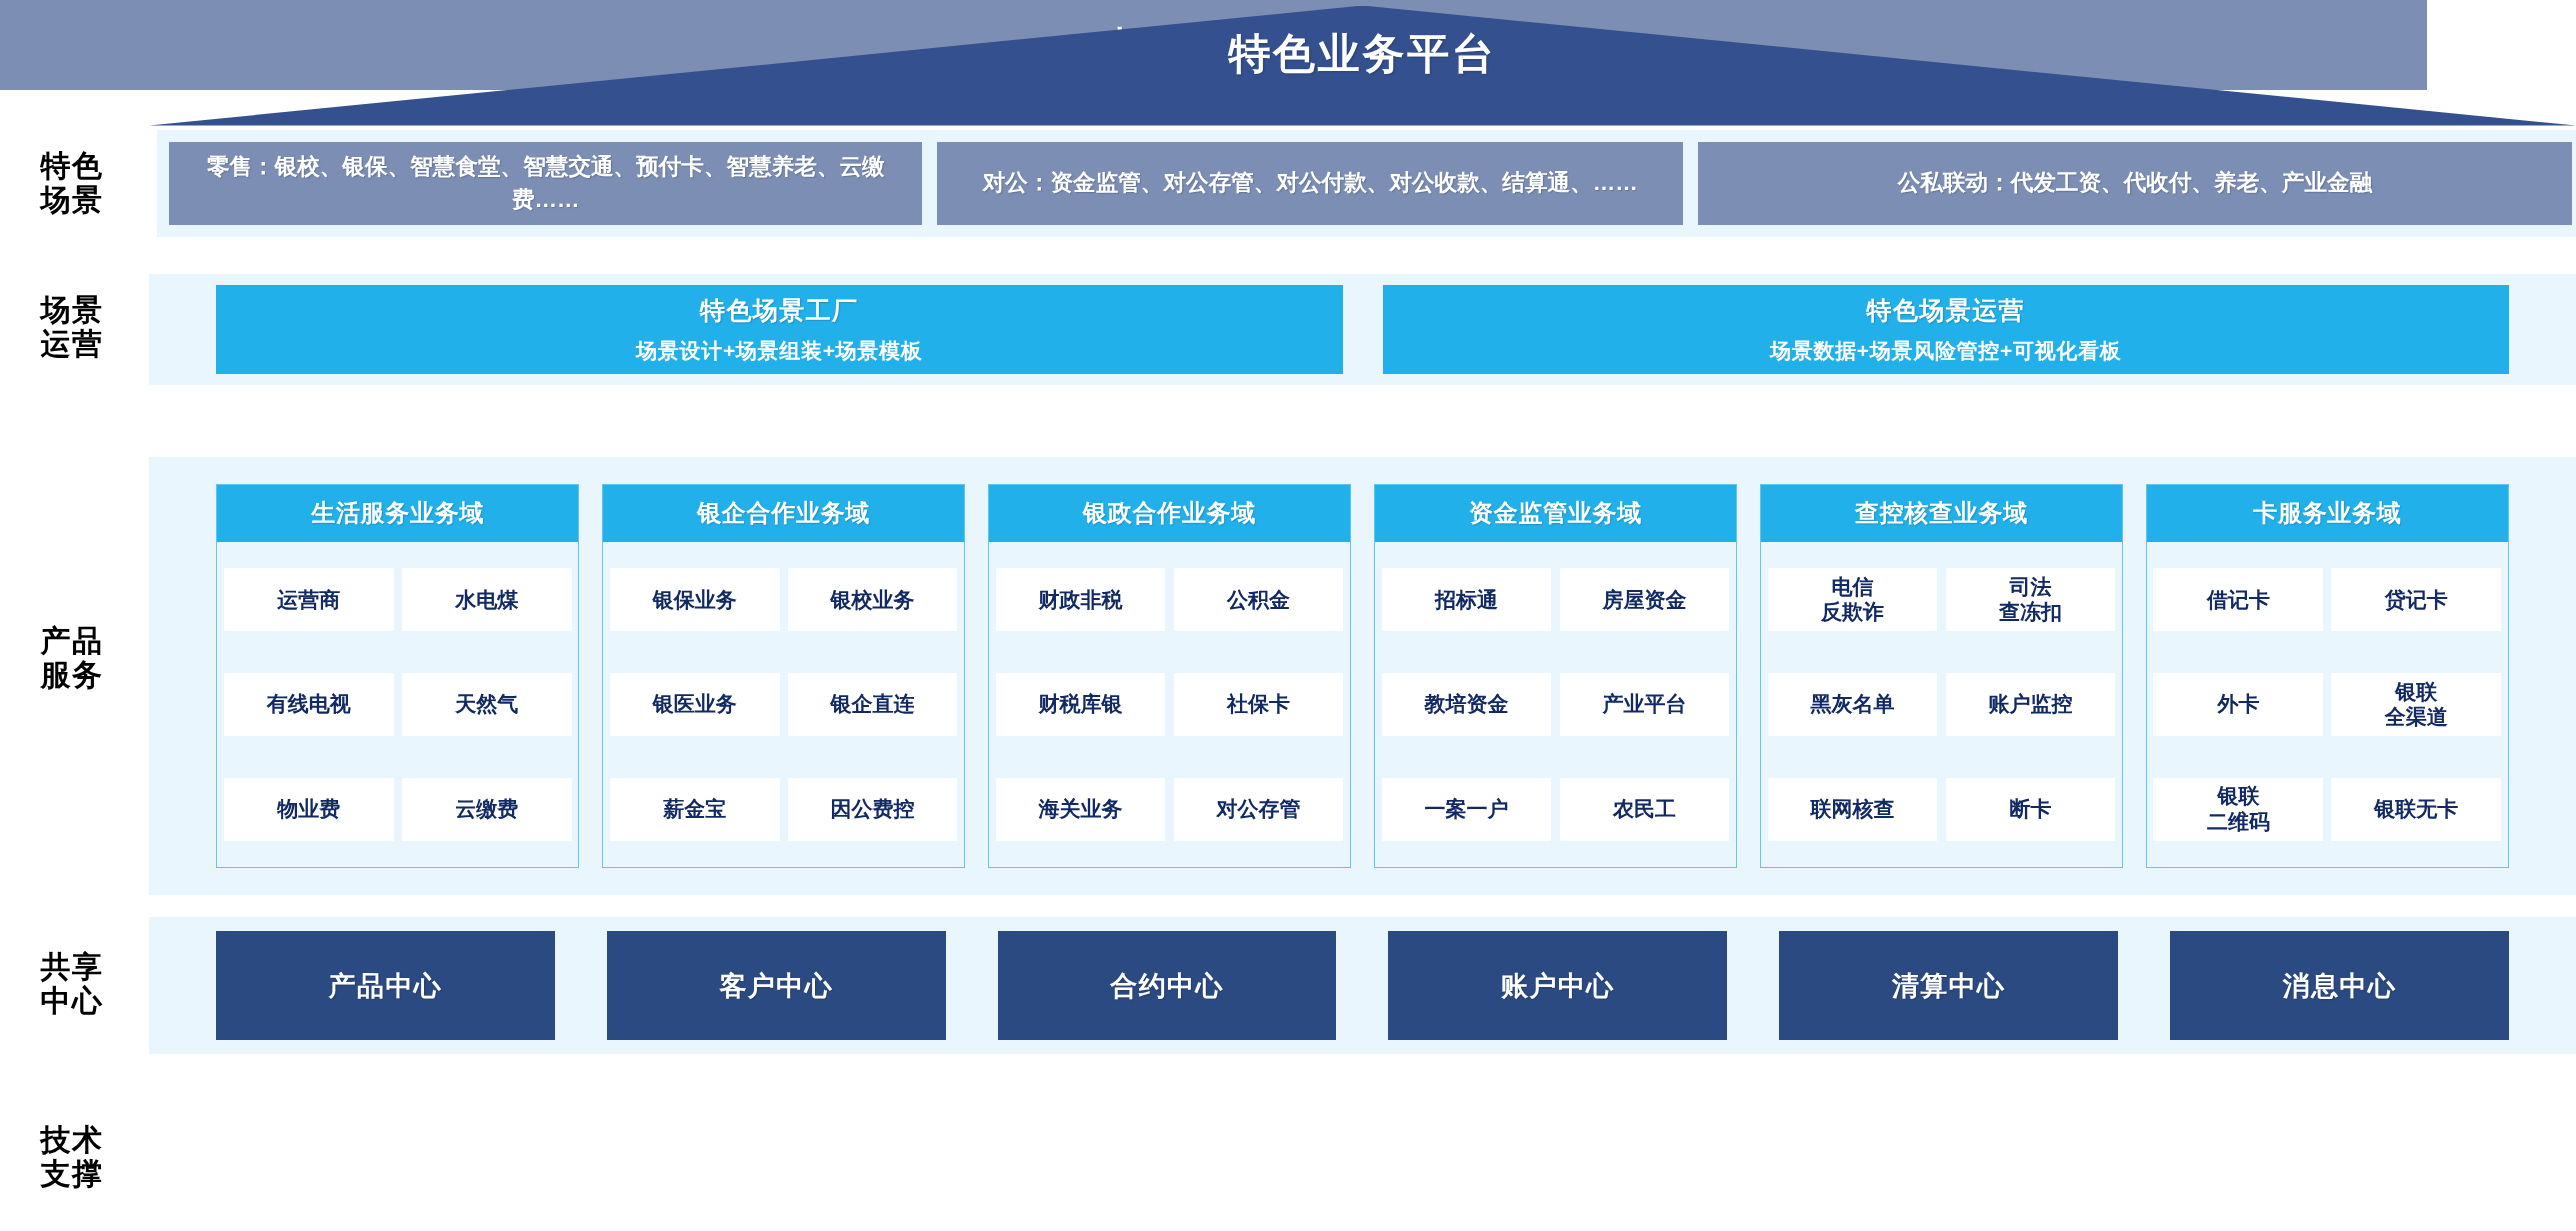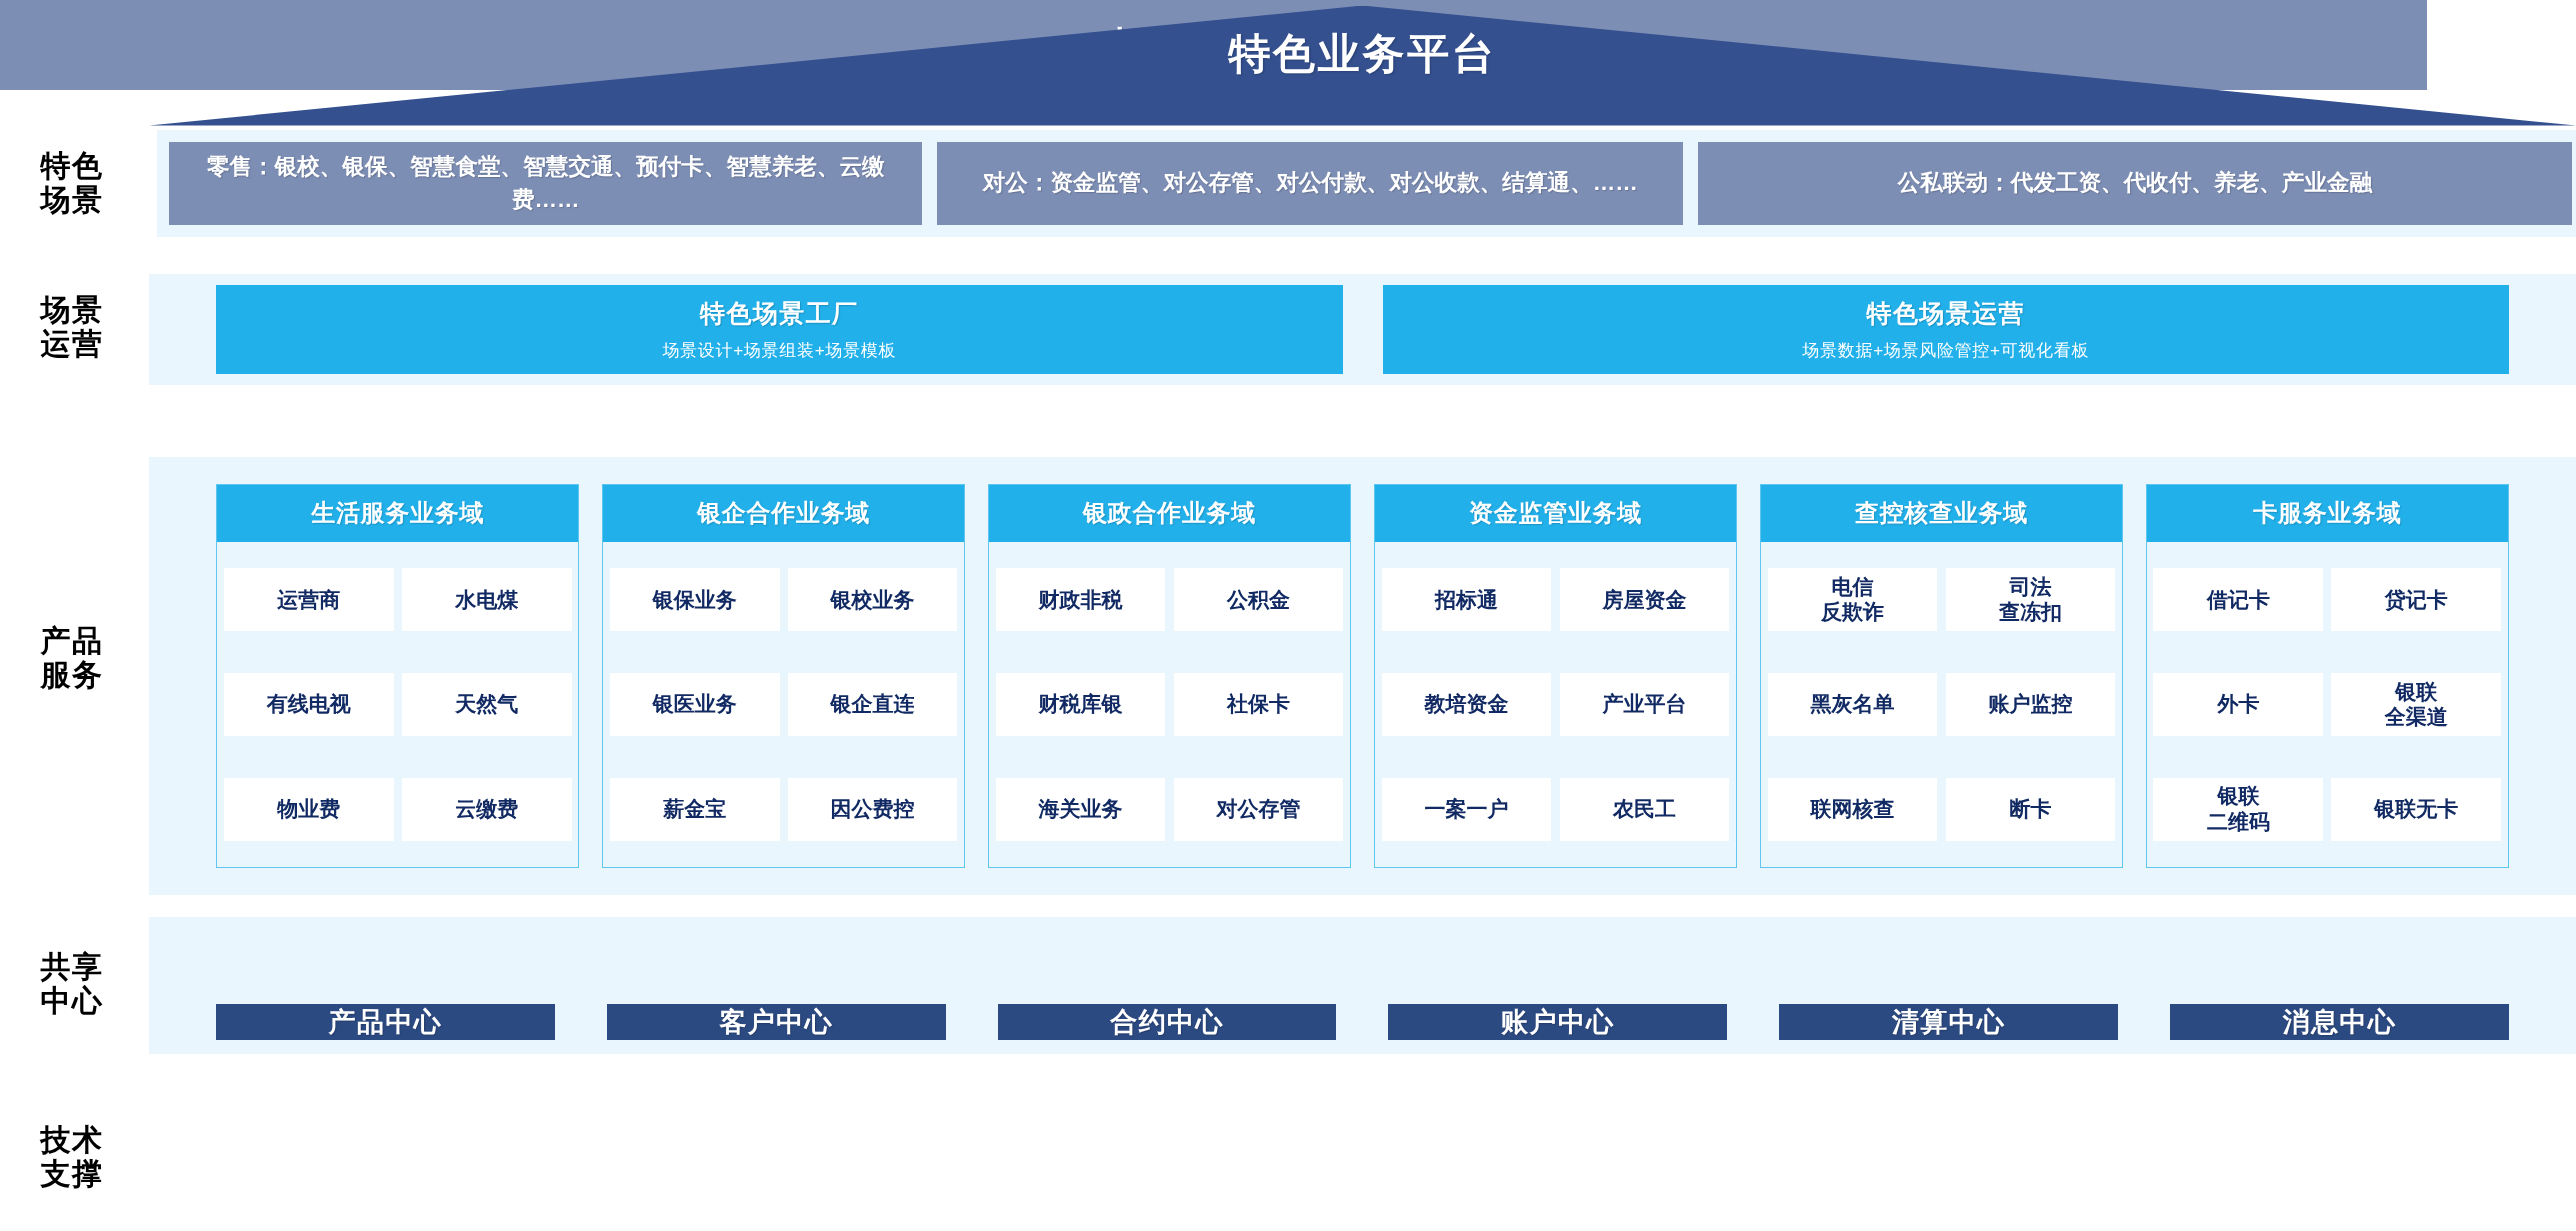--- a/index.html
+++ b/index.html
@@ -34,37 +34,37 @@
   .scene-box.s1{flex:0 0 753px;}
   .scene-box.s2{flex:0 0 746px;}
   .scene-box.s3{flex:1 1 auto;}
 
   
   .b2{left:149px;top:274px;width:2427px;height:111px;}
   .b2 .inner{position:absolute;left:67px;top:11px;right:67px;bottom:11px;display:flex;gap:40px;}
   .op-box{flex:1 1 0;background:#21b0ea;color:#ffffff;display:flex;flex-direction:column;
         align-items:center;justify-content:center;gap:9.6px;}
   .op-title{font-size:25px;font-weight:bold;letter-spacing:1.4px;text-shadow:1px 1px 1.4px rgba(0,0,0,.18);}
-  .op-sub{font-size:17px;font-weight:normal;letter-spacing:0.7px;}
+  .op-sub{font-size:21px;font-weight:bold;letter-spacing:0.7px;}
 
   
   .b3{left:149px;top:445px;width:2427px;height:438px;margin-top:12px;}
   .b3 .inner{position:absolute;left:67px;top:27px;right:67px;bottom:27px;display:flex;gap:22.6px;}
   .domain{flex:1 1 0;display:flex;flex-direction:column;border:1px solid #5fc6ef;box-sizing:border-box;background:#e9f6fd;}
   .domain-head{background:#21b0ea;color:#fff;text-align:center;font-size:24px;font-weight:bold;
         padding:11.6px 0 13px;letter-spacing:0.7px;text-shadow:1px 1px 1.4px rgba(0,0,0,.16);}
   .domain-body{flex:1 1 auto;display:flex;flex-direction:column;justify-content:space-around;padding:9.6px 6.8px;gap:8.2px;}
   .drow{display:flex;gap:8.2px;justify-content:center;}
   .cell{flex:1 1 0;background:#ffffff;display:flex;align-items:center;justify-content:center;
         text-align:center;font-size:21px;font-weight:bold;color:#122a63;line-height:1.22;
         min-height:63px;padding:4.1px 1.4px;box-sizing:border-box;}
 
   
   .b4{left:149px;top:917px;width:2427px;height:137px;}
-  .b4 .inner{position:absolute;left:67px;top:13.7px;right:67px;bottom:13.7px;display:flex;gap:52px;align-items:flex-end;}
+  .b4 .inner{position:absolute;left:67px;top:13.7px;right:67px;bottom:13.7px;display:flex;gap:52px;}
   .center-box{flex:1 1 0;background:#2c4a82;color:#ffffff;display:flex;align-items:center;
         justify-content:center;font-size:27px;font-weight:bold;letter-spacing:1.4px;
         text-shadow:1px 1px 1.4px rgba(0,0,0,.2);}
 
   
   .b5{left:149px;top:1103px;width:2427px;height:90px;background:#7d8eb5;
       display:flex;align-items:center;justify-content:center;}
   .tech-text{color:#ffffff;font-size:36px;font-weight:bold;letter-spacing:2.1px;
         text-shadow:1.4px 1.4px 2.1px rgba(0,0,0,.2);}
 </style>

